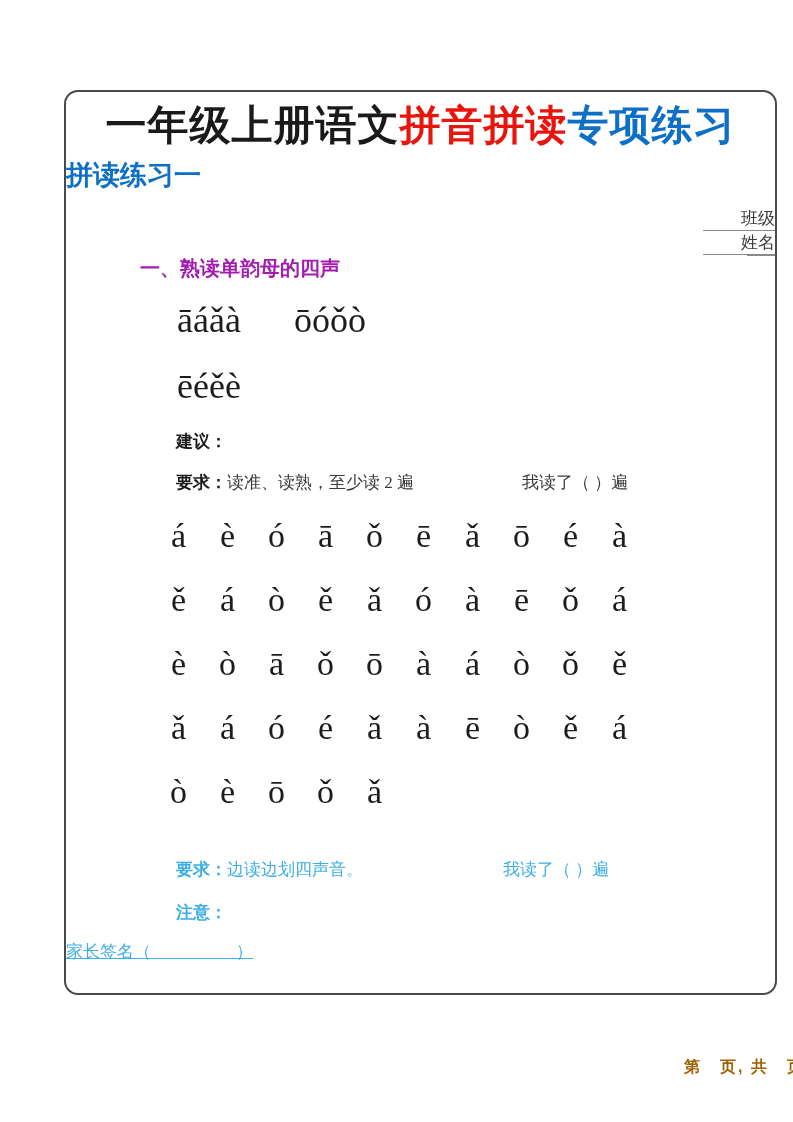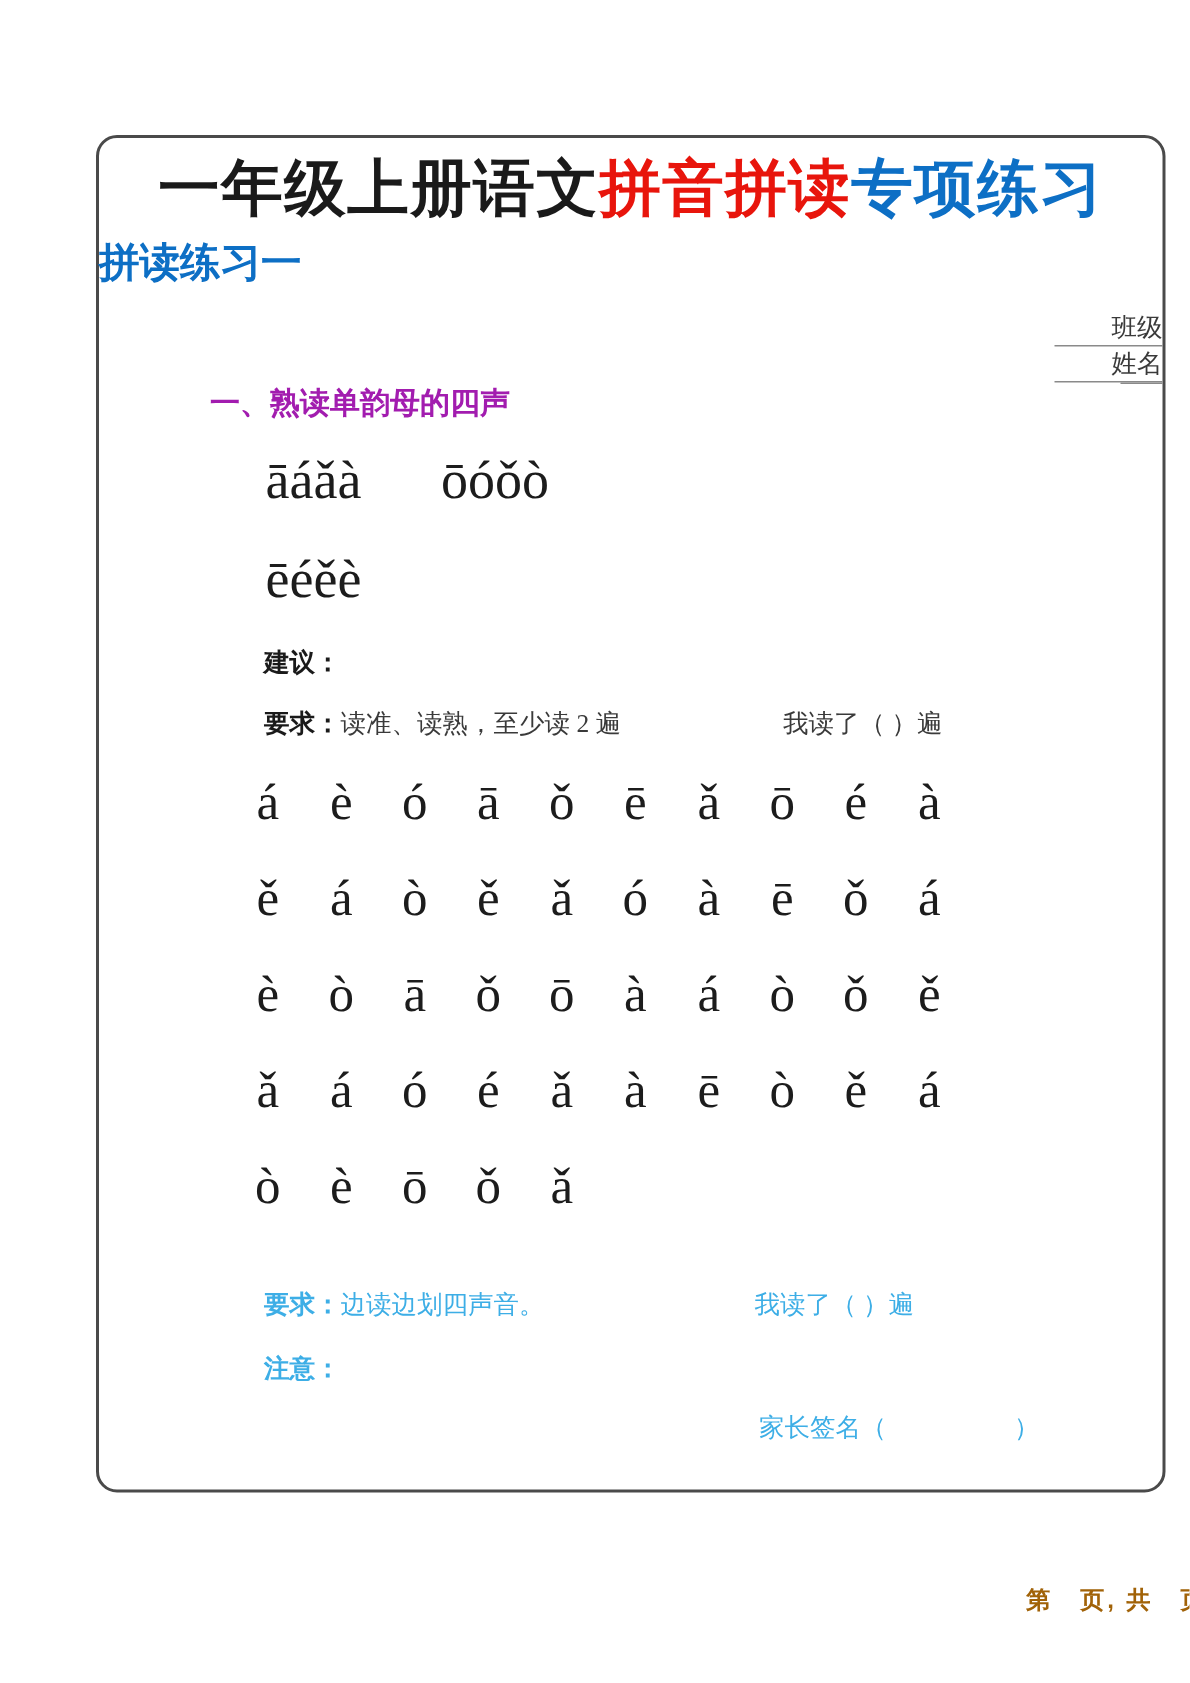--- a/index.html
+++ b/index.html
@@ -113,24 +113,24 @@
     align-items: center;
   }
   .grid-row span { width: 49px; }
   .blue-section { color: #3daee6; }
   .blue-section .lbl { color: #3daee6; }
   .req2-line { margin-top: 34px; }
   .req2-line .count { margin-left: 140px; }
   .notice-line { margin-top: 20px; }
   .signature-line {
     margin-top: 16px;
-    padding-left: 440px;
     font-size: 17px;
     color: #3daee6;
     white-space: pre;
+    text-decoration: underline;
   }
   .page-footer {
     position: absolute;
     left: 12px;
     top: 1057px;
     width: 100%;
     text-align: right;
     font-size: 16px;
     font-weight: bold;
     color: #a16207;

